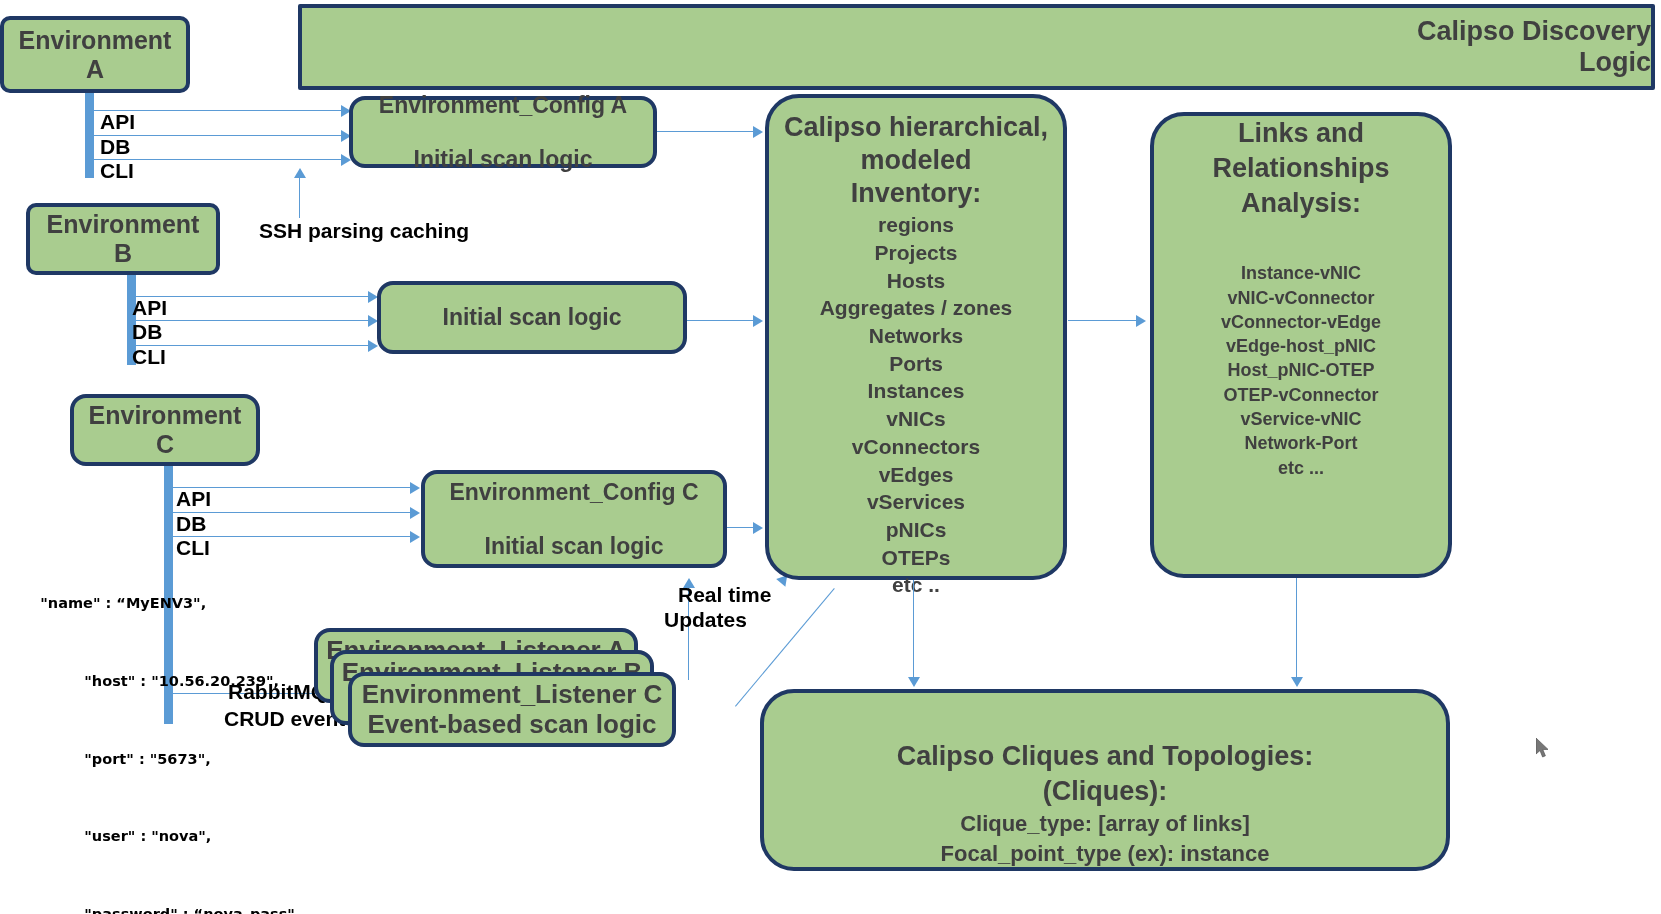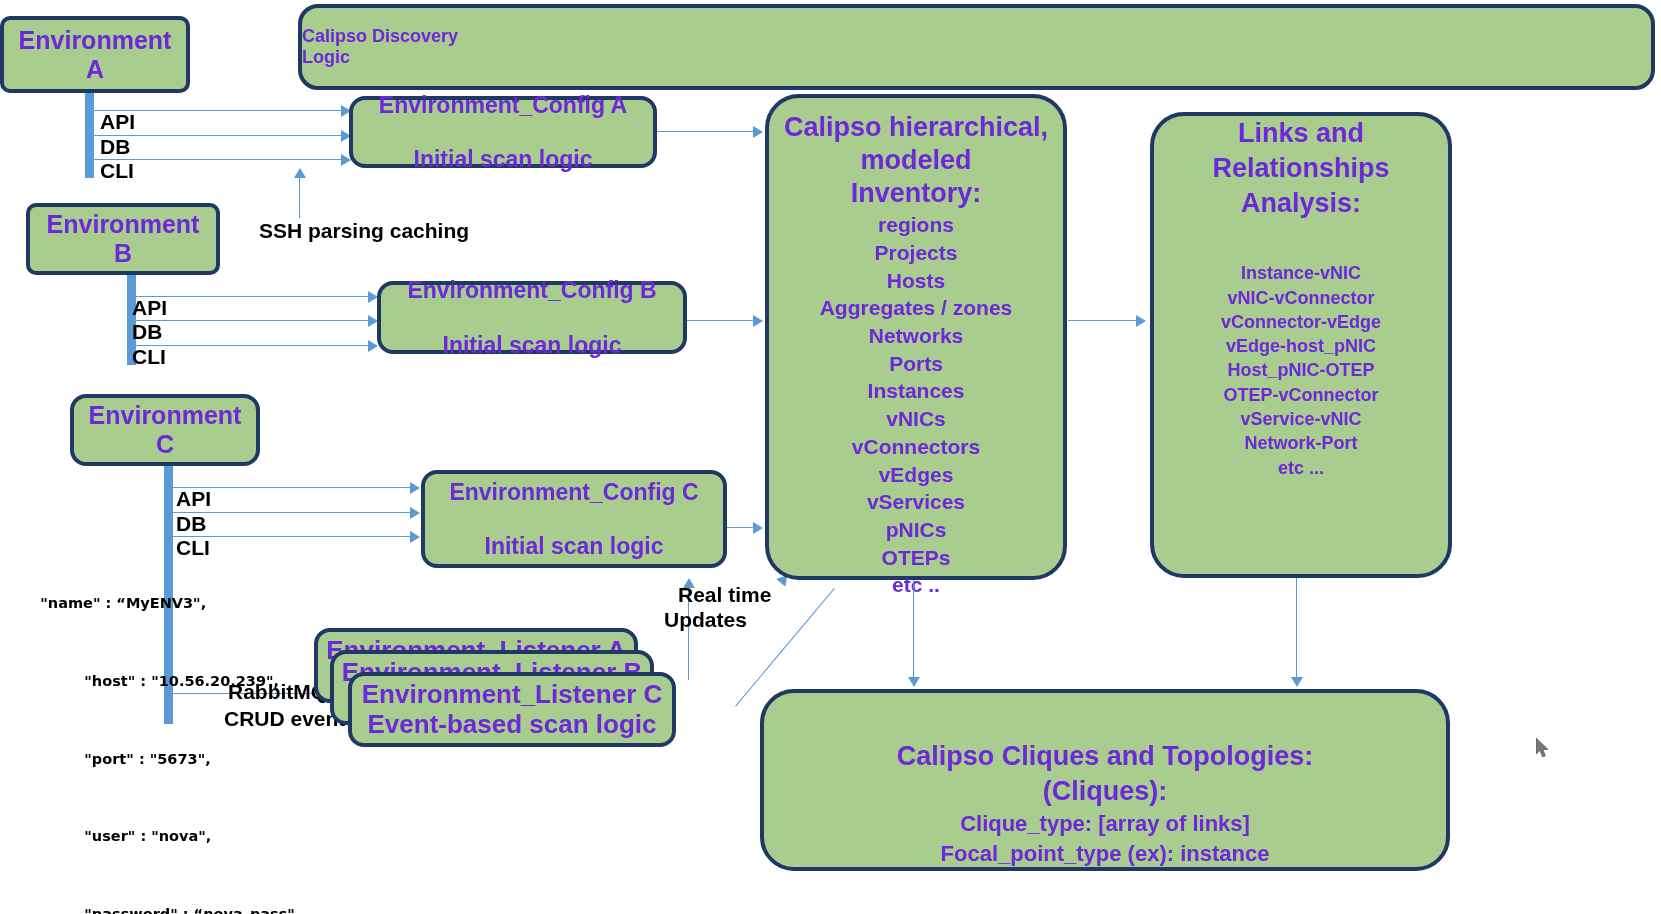--- a/index.html
+++ b/index.html
@@ -5,36 +5,36 @@
   html,body{margin:0;padding:0;background:#ffffff;}
   body{font-family:"Liberation Sans",sans-serif;}
   #stage{position:relative;width:1661px;height:914px;overflow:hidden;background:#fff;}
 
   .box{
     position:absolute;
     background:#a9cc8f;
     border:4px solid #1f3864;
     border-radius:16px;
     box-sizing:border-box;
-    color:#6d28d9;
+    color:#404040;
     text-align:center;
     font-weight:bold;
     display:flex;
     flex-direction:column;
     align-items:center;
     justify-content:center;
     line-height:1.15;
   }
   .box.sq{border-radius:10px;}
   .box.big{border-radius:34px;}
 
   .hdr{
-    border-radius:20px;
-    font-size:18px;
-    align-items:flex-start;
+    border-radius:2px;
+    font-size:27px;
+    align-items:flex-end;
     justify-content:center;
   }
   .hdr .l{display:block;}
 
   .envbox{font-size:25px;}
   .cfgbox{font-size:23px;gap:28px;}
   .listener{font-size:26px;}
 
   .invtitle{font-size:27px;margin-bottom:2px;}
   .invitem{font-size:21px;line-height:1.32;}
@@ -122,21 +122,20 @@
 
   <div class="conn" style="left:136px;top:320px;width:236px;"></div>
   <div class="ahead r" style="left:368px;top:315px;"></div>
   <div class="lbl" style="left:132px;top:320px;">DB</div>
 
   <div class="conn" style="left:136px;top:345px;width:236px;"></div>
   <div class="ahead r" style="left:368px;top:340px;"></div>
   <div class="lbl" style="left:132px;top:345px;">CLI</div>
 
   <div class="box cfgbox" style="left:377px;top:281px;width:310px;height:73px;">
-    <span>Environment_Config B</span>
     <span>Initial scan logic</span>
   </div>
 
   <div class="box envbox" style="left:70px;top:394px;width:190px;height:72px;">
     <span>Environment</span>
     <span>C</span>
   </div>
   <div class="vbar" style="left:164px;top:466px;width:9px;height:258px;"></div>
 
   <div class="conn" style="left:173px;top:487px;width:241px;"></div>

